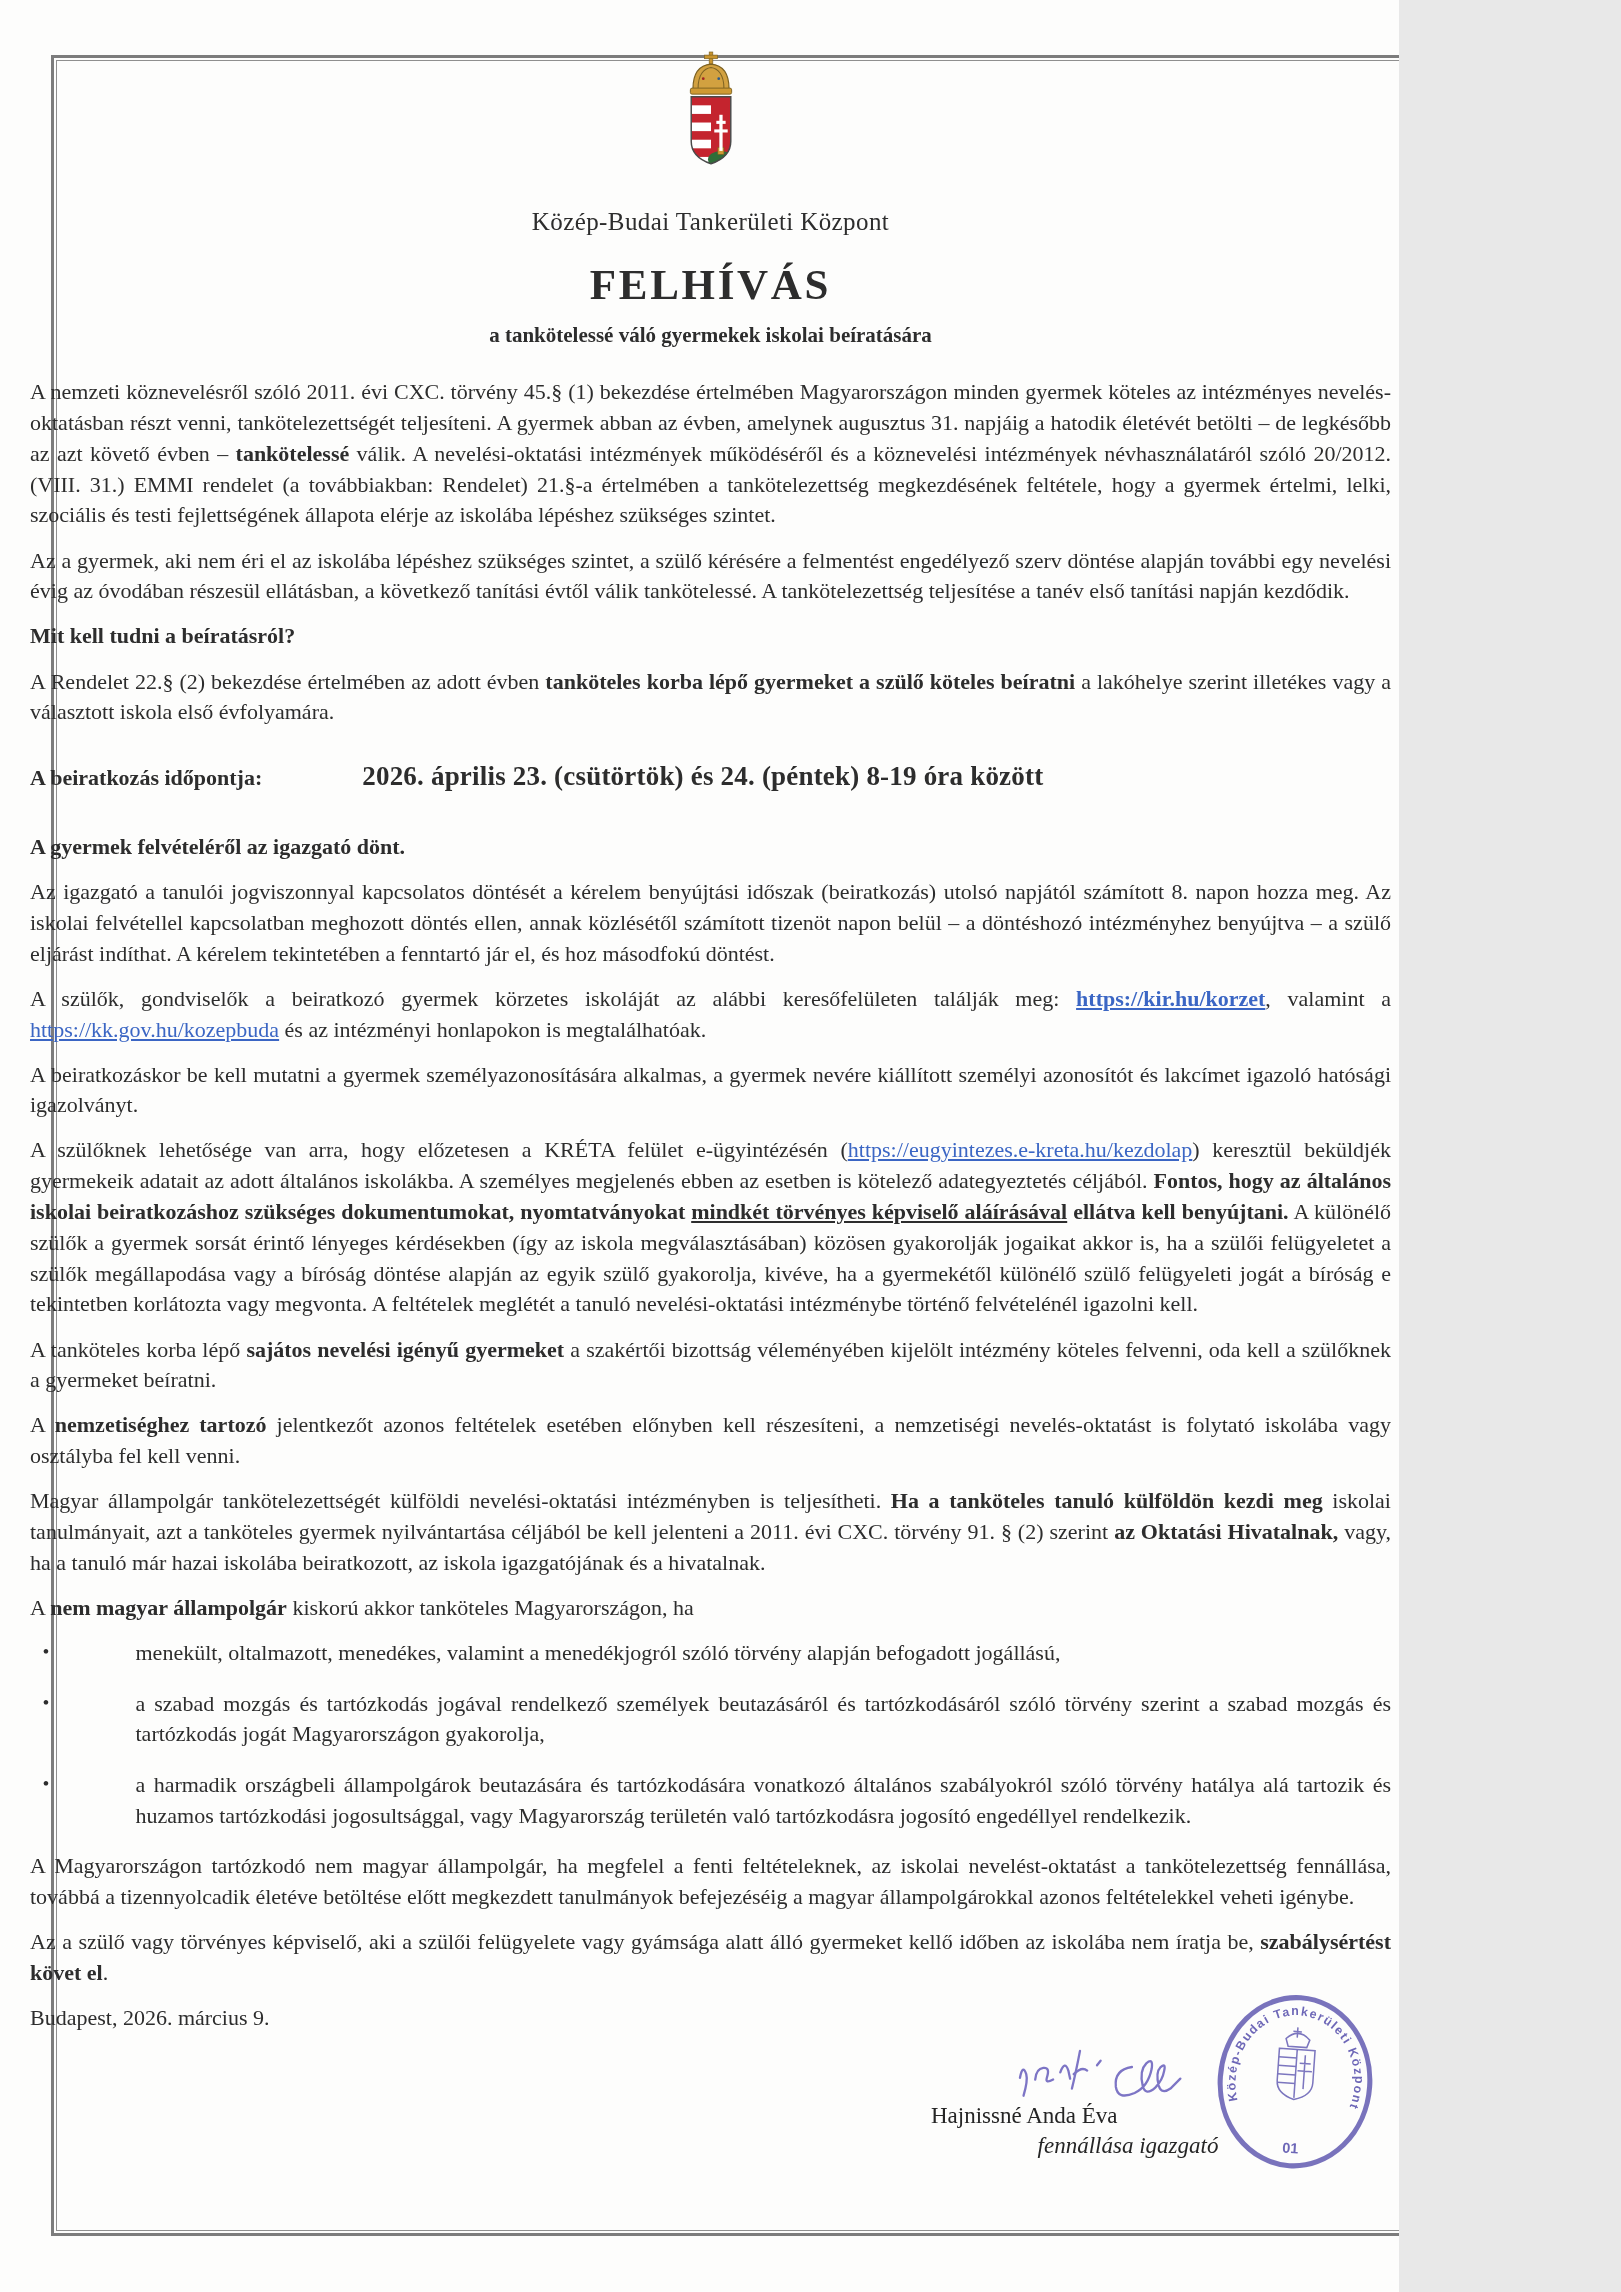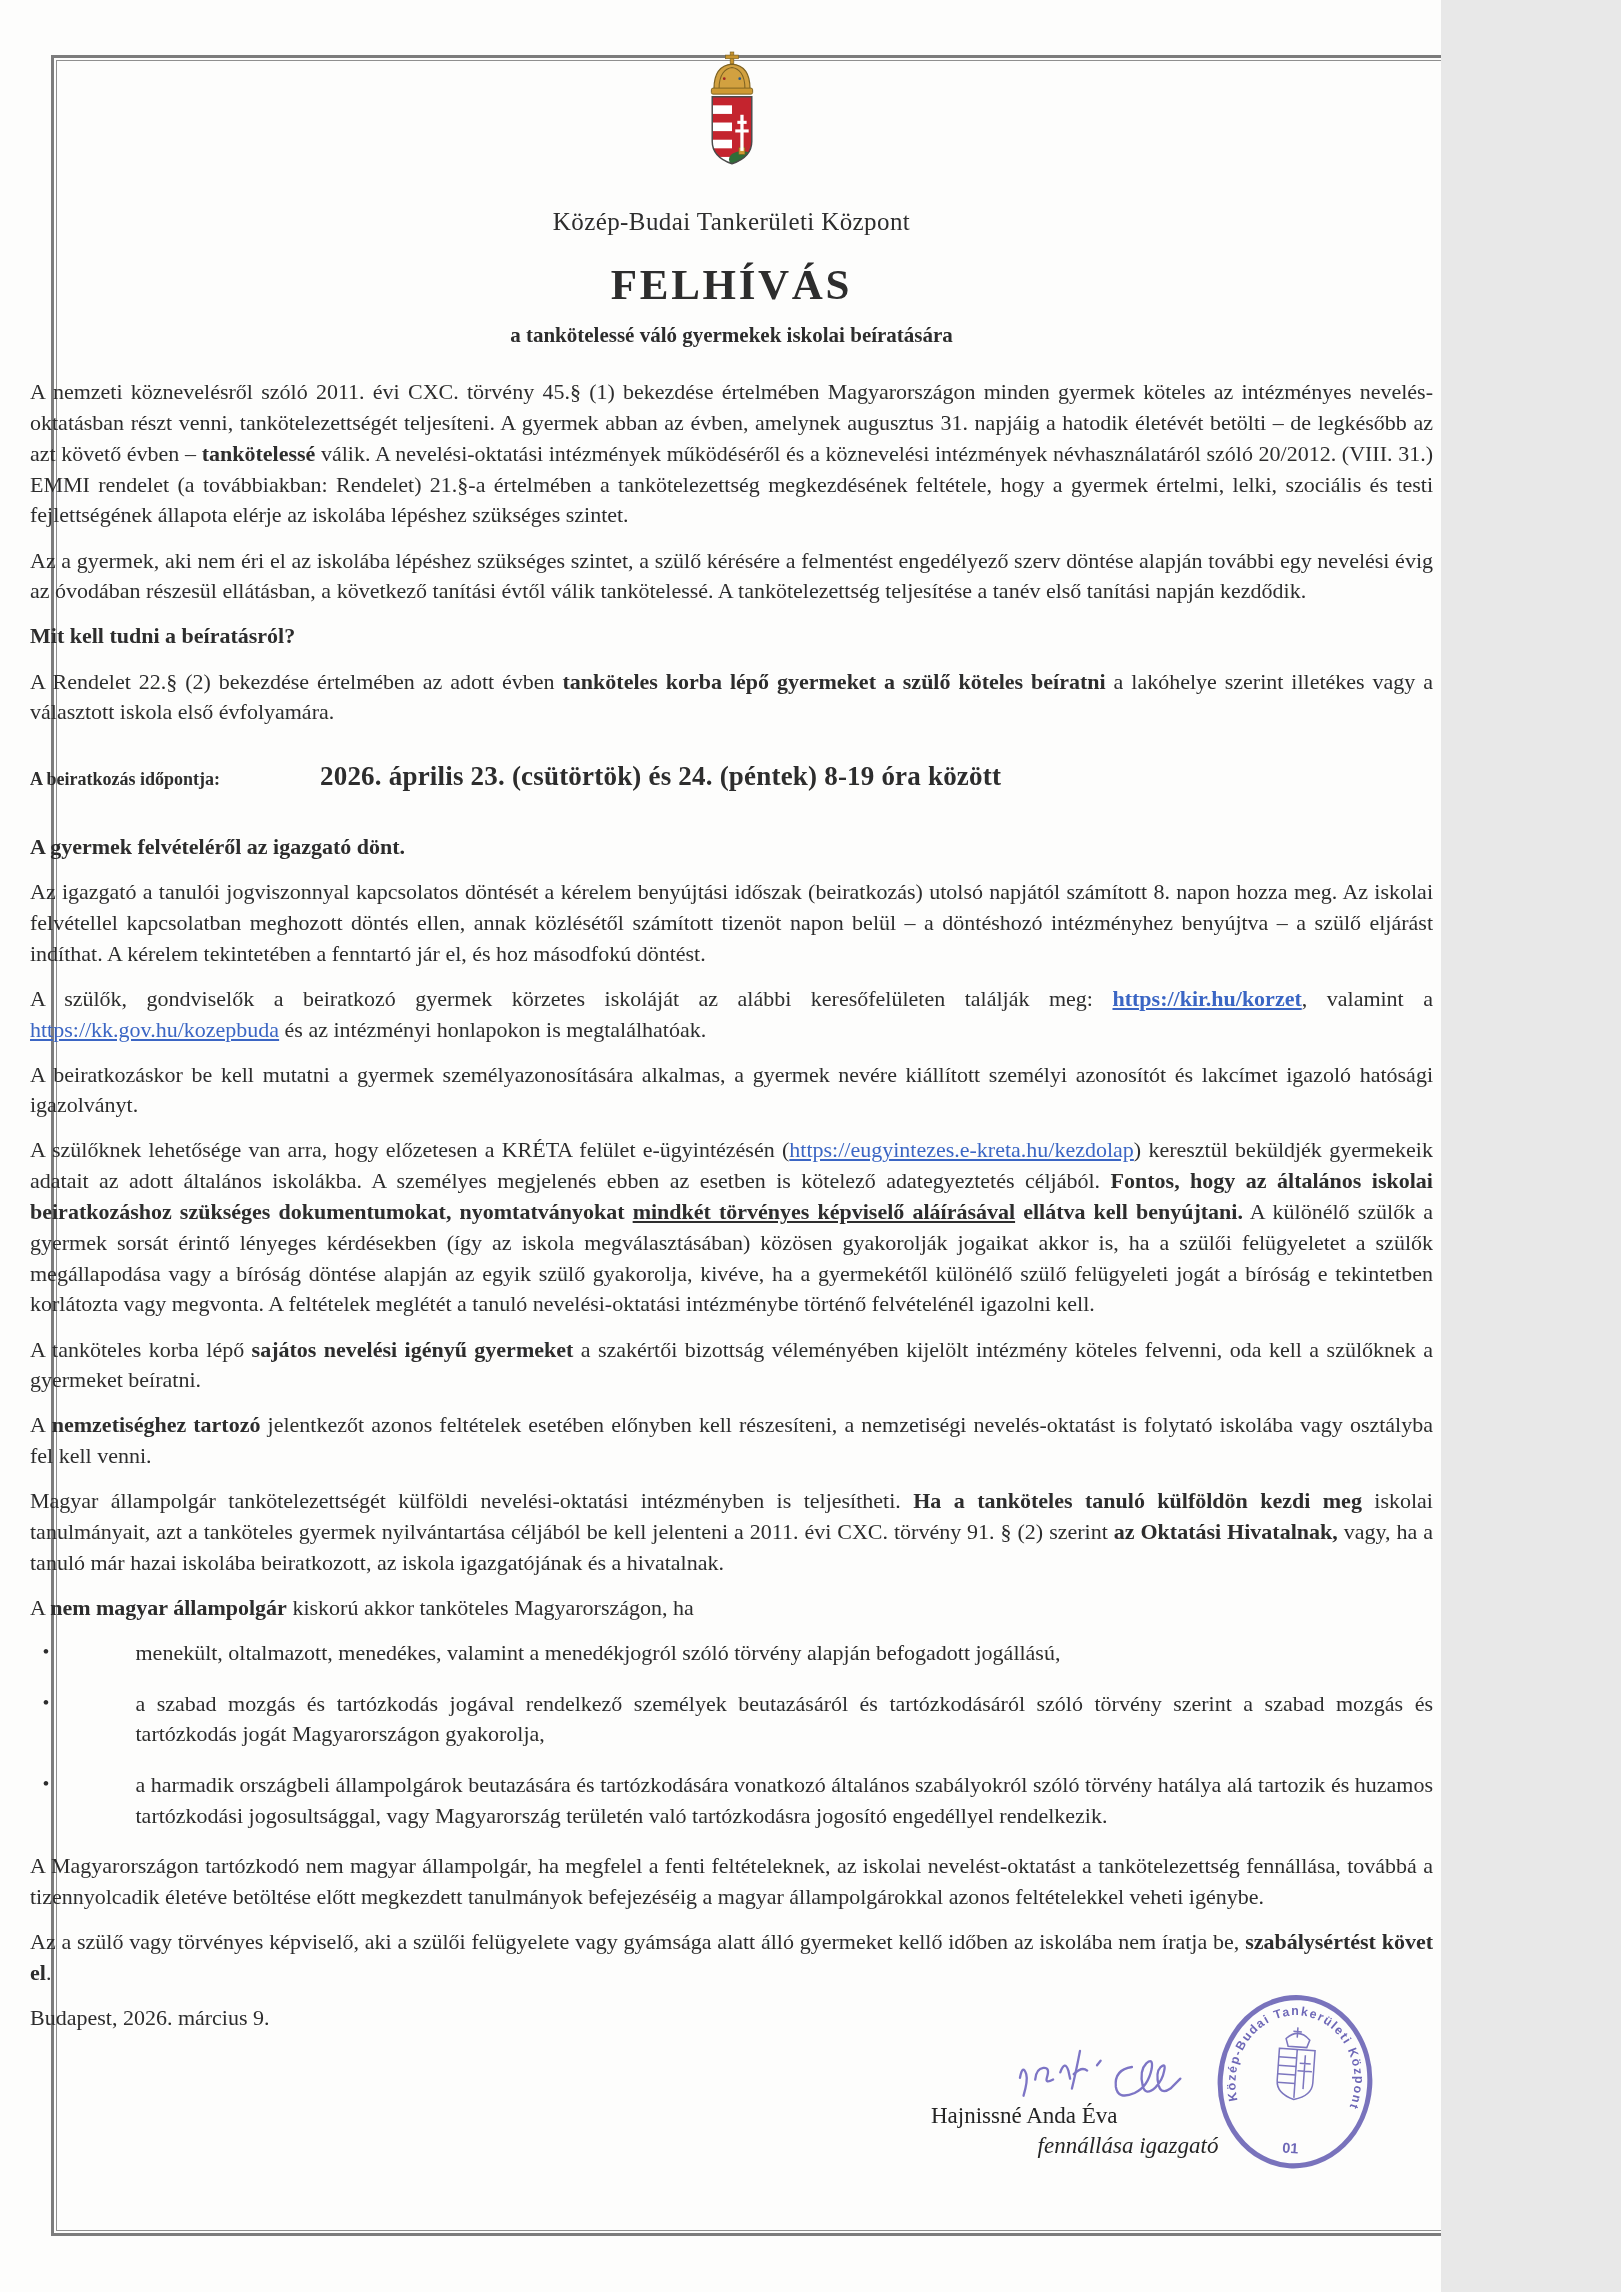--- a/index.html
+++ b/index.html
@@ -1,36 +1,36 @@
 <!DOCTYPE html>
 <html style="font-size:14.3px"><head>
 <meta charset="utf-8">
 <style>
   html,body{margin:0;padding:0;background:#e8e8e8;}
   .page{position:relative;width:1399px;height:2293px;background:#fdfdfc;overflow:hidden;
-        font-family:"Liberation Serif","DejaVu Serif",serif;color:#2d2d2d;padding-left:42px;}
+        font-family:"Liberation Serif","DejaVu Serif",serif;color:#2d2d2d;}
   .frame{position:absolute;left:51px;top:55px;width:1513px;height:2175px;border:3.6px solid #7c7c7c;}
   .frame-inner{position:absolute;inset:1.8px;border:1.8px solid #8f8f8f;}
   .content{position:absolute;left:30px;right:8px;top:50px;font-size:22px;line-height:1.4;
            text-align:justify;}
   .crest-wrap{text-align:center;margin:0 0 12.5px 0;}
   .crest{width:86px;height:133px;display:inline-block;}
   .org{ text-align:center;font-size:25px;letter-spacing:0.4px;margin:0 0 7.2px 0;}
   .title{text-align:center;font-size:43px;font-weight:bold;letter-spacing:2.7px;margin:16px 0 5.4px 0;}
   .subtitle{text-align:center;font-size:21px;font-weight:bold;margin:5.4px 0 27px 0;}
   .para{margin:0 0 14.3px 0;}
   .heading{font-weight:bold;margin:3.6px 0 14.3px 0;text-align:left;}
   .b{font-weight:bold;}
   .u{text-decoration:underline;font-family:Liberation Serif, serif;}
   .lnk{color:#3b66c4;text-decoration:underline;cursor:pointer;}
   .bullet{display:flex;margin:0 0 19.7px 0;}
   .dot{flex:0 0 93px;padding-left:12.5px;font-size:19.7px;}
   .btext{flex:1;text-align:justify;}
   .date-row{display:flex;align-items:baseline;margin:30px 0 36px 0;}
-  .date-label{font-weight:bold;font-size:18px;white-space:nowrap;}
+  .date-label{font-weight:bold;font-size:22px;white-space:nowrap;}
   .date-value{font-weight:bold;font-size:27px;margin-left:100px;letter-spacing:0.2px;}
   .sig{position:absolute;left:89px;right:57px;bottom:72px;height:215px;text-align:left;}
   .sig-script{position:absolute;left:922px;top:25px;width:224px;height:81px;}
   .sig-name{position:absolute;left:842px;top:97px;width:394px;text-align:left;font-size:23px;color:#252525;}
   .sig-role{position:absolute;left:842px;top:127px;width:394px;text-align:center;font-size:23px;font-style:italic;color:#252525;}
   .stamp{position:absolute;left:1121px;top:-18px;width:170px;height:190px;opacity:.88;}
 </style>
 </head>
 <body>
 

